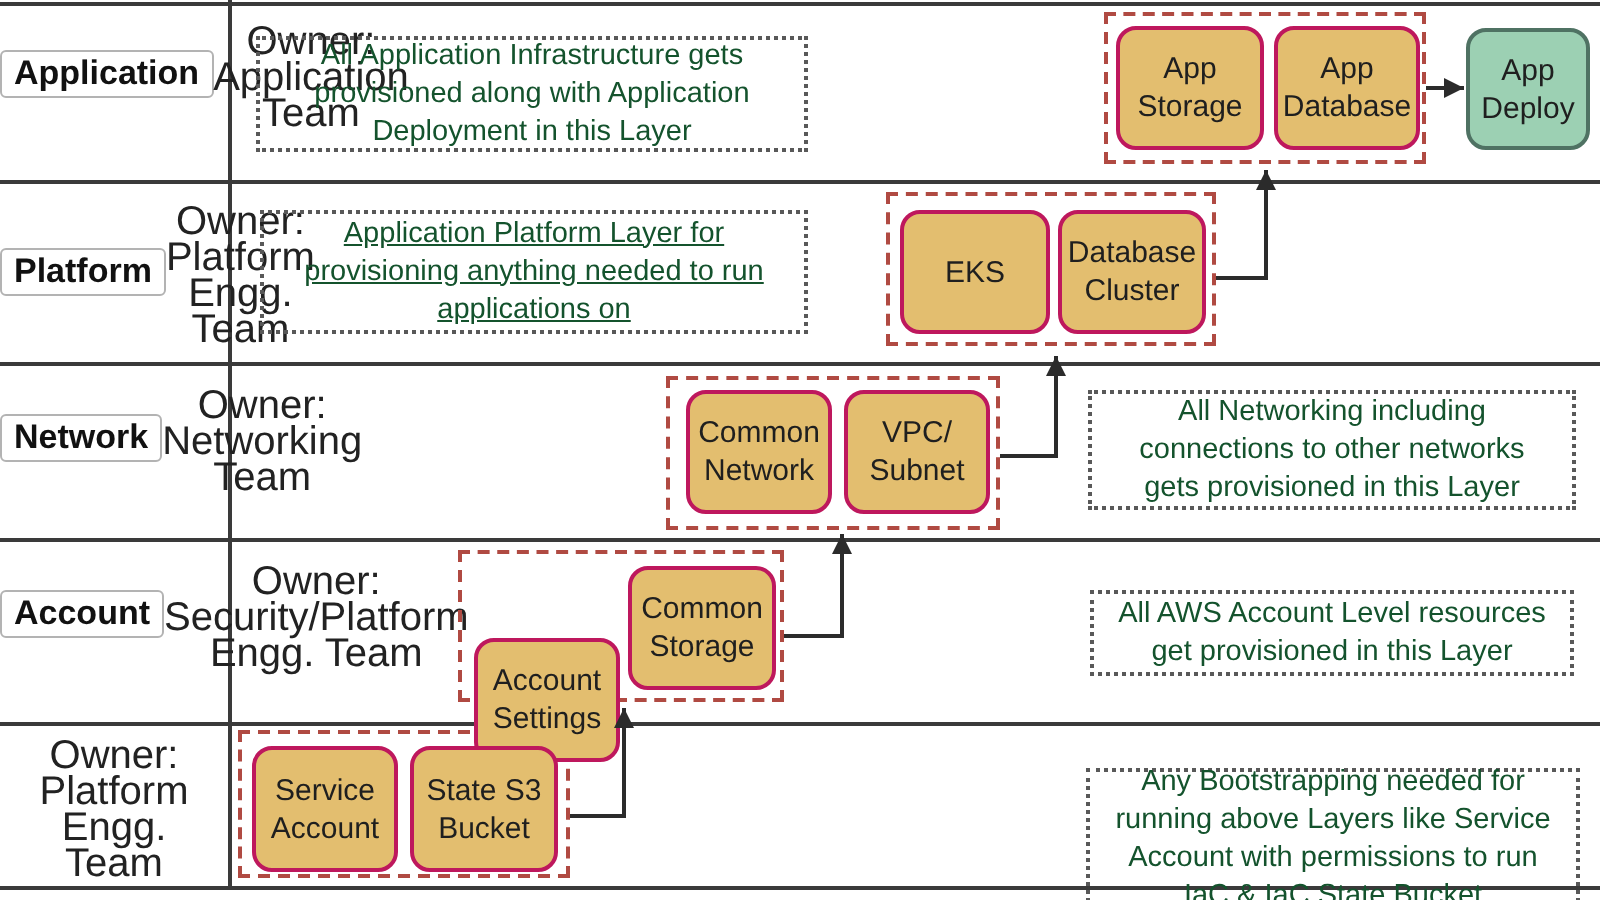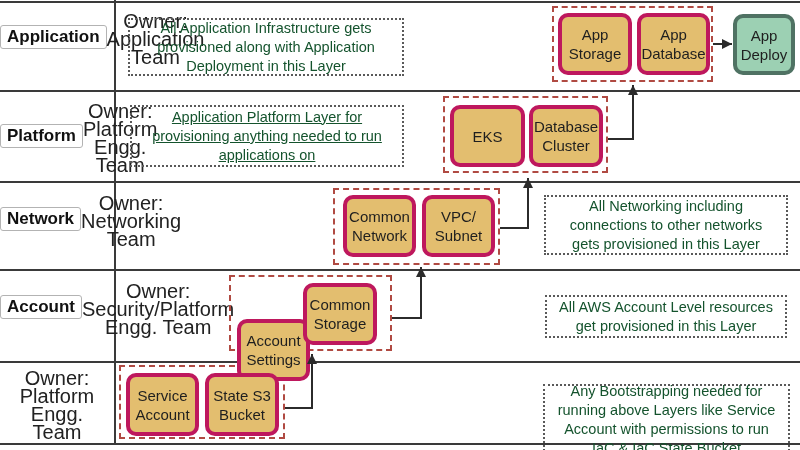--- a/index.html
+++ b/index.html
@@ -19,21 +19,21 @@
 
   .note {
     position:absolute; border:2px dotted #595959; box-sizing:border-box;
     display:flex; align-items:center; justify-content:center;
     text-align:center; font-size:14.5px; line-height:19px; color:#14532d; padding:2px 8px;
   }
 
   .group { position:absolute; border:2px dashed var(--group-border,#b04a42); box-sizing:border-box; }
 
   .node {
-    position:absolute; background:var(--node-fill,#e3be6f); border:4px solid #be185d;
+    position:absolute; background:var(--node-fill,#e3be6f); border:2px solid #be185d;
     border-radius:10px; box-sizing:border-box;
     display:flex; align-items:center; justify-content:center;
     text-align:center; font-size:15px; line-height:19px; color:#1f1f1f;
     white-space:pre-line; padding:2px;
   }
   .deploy { background:var(--deploy-fill,#9cd0b3); border-color:#4f7263; }
 
   .arrows { position:absolute; left:0; top:0; pointer-events:none; }
   .arrow { fill:none; stroke:#2b2b2b; stroke-width:2; marker-end:url(#ah); }
 </style>
@@ -97,21 +97,21 @@
   <div class="node deploy" style="left:733px; top:14px; width:62px; height:61px;">App Deploy</div>
 
   <div class="node" style="left:450px; top:105px; width:75px; height:62px;">EKS</div>
   <div class="node" style="left:529px; top:105px; width:74px; height:62px;">Database Cluster</div>
 
   <div class="node" style="left:343px; top:195px; width:73px; height:62px;">Common Network</div>
   <div class="node" style="left:422px; top:195px; width:73px; height:62px;">VPC/
 Subnet</div>
 
   <div class="node" style="left:237px; top:283px; width:73px; height:62px;margin-top:36px;">Account Settings</div>
-  <div class="node" style="left:303px; top:283px; width:74px; height:62px;">Common Storage</div>
+  <div class="node" style="left:314px; top:283px; width:74px; height:62px;">Common Storage</div>
 
   <div class="node" style="left:126px; top:373px; width:73px; height:63px;">Service Account</div>
   <div class="node" style="left:205px; top:373px; width:74px; height:63px;">State S3 Bucket</div>
 
   <svg class="arrows" width="800" height="450">
     <defs>
       <marker id="ah" markerUnits="userSpaceOnUse" markerWidth="12" markerHeight="12" refX="10" refY="6" orient="auto">
         <path d="M0,1 L10,6 L0,11 z" fill="#2b2b2b"></path>
       </marker>
     </defs>

